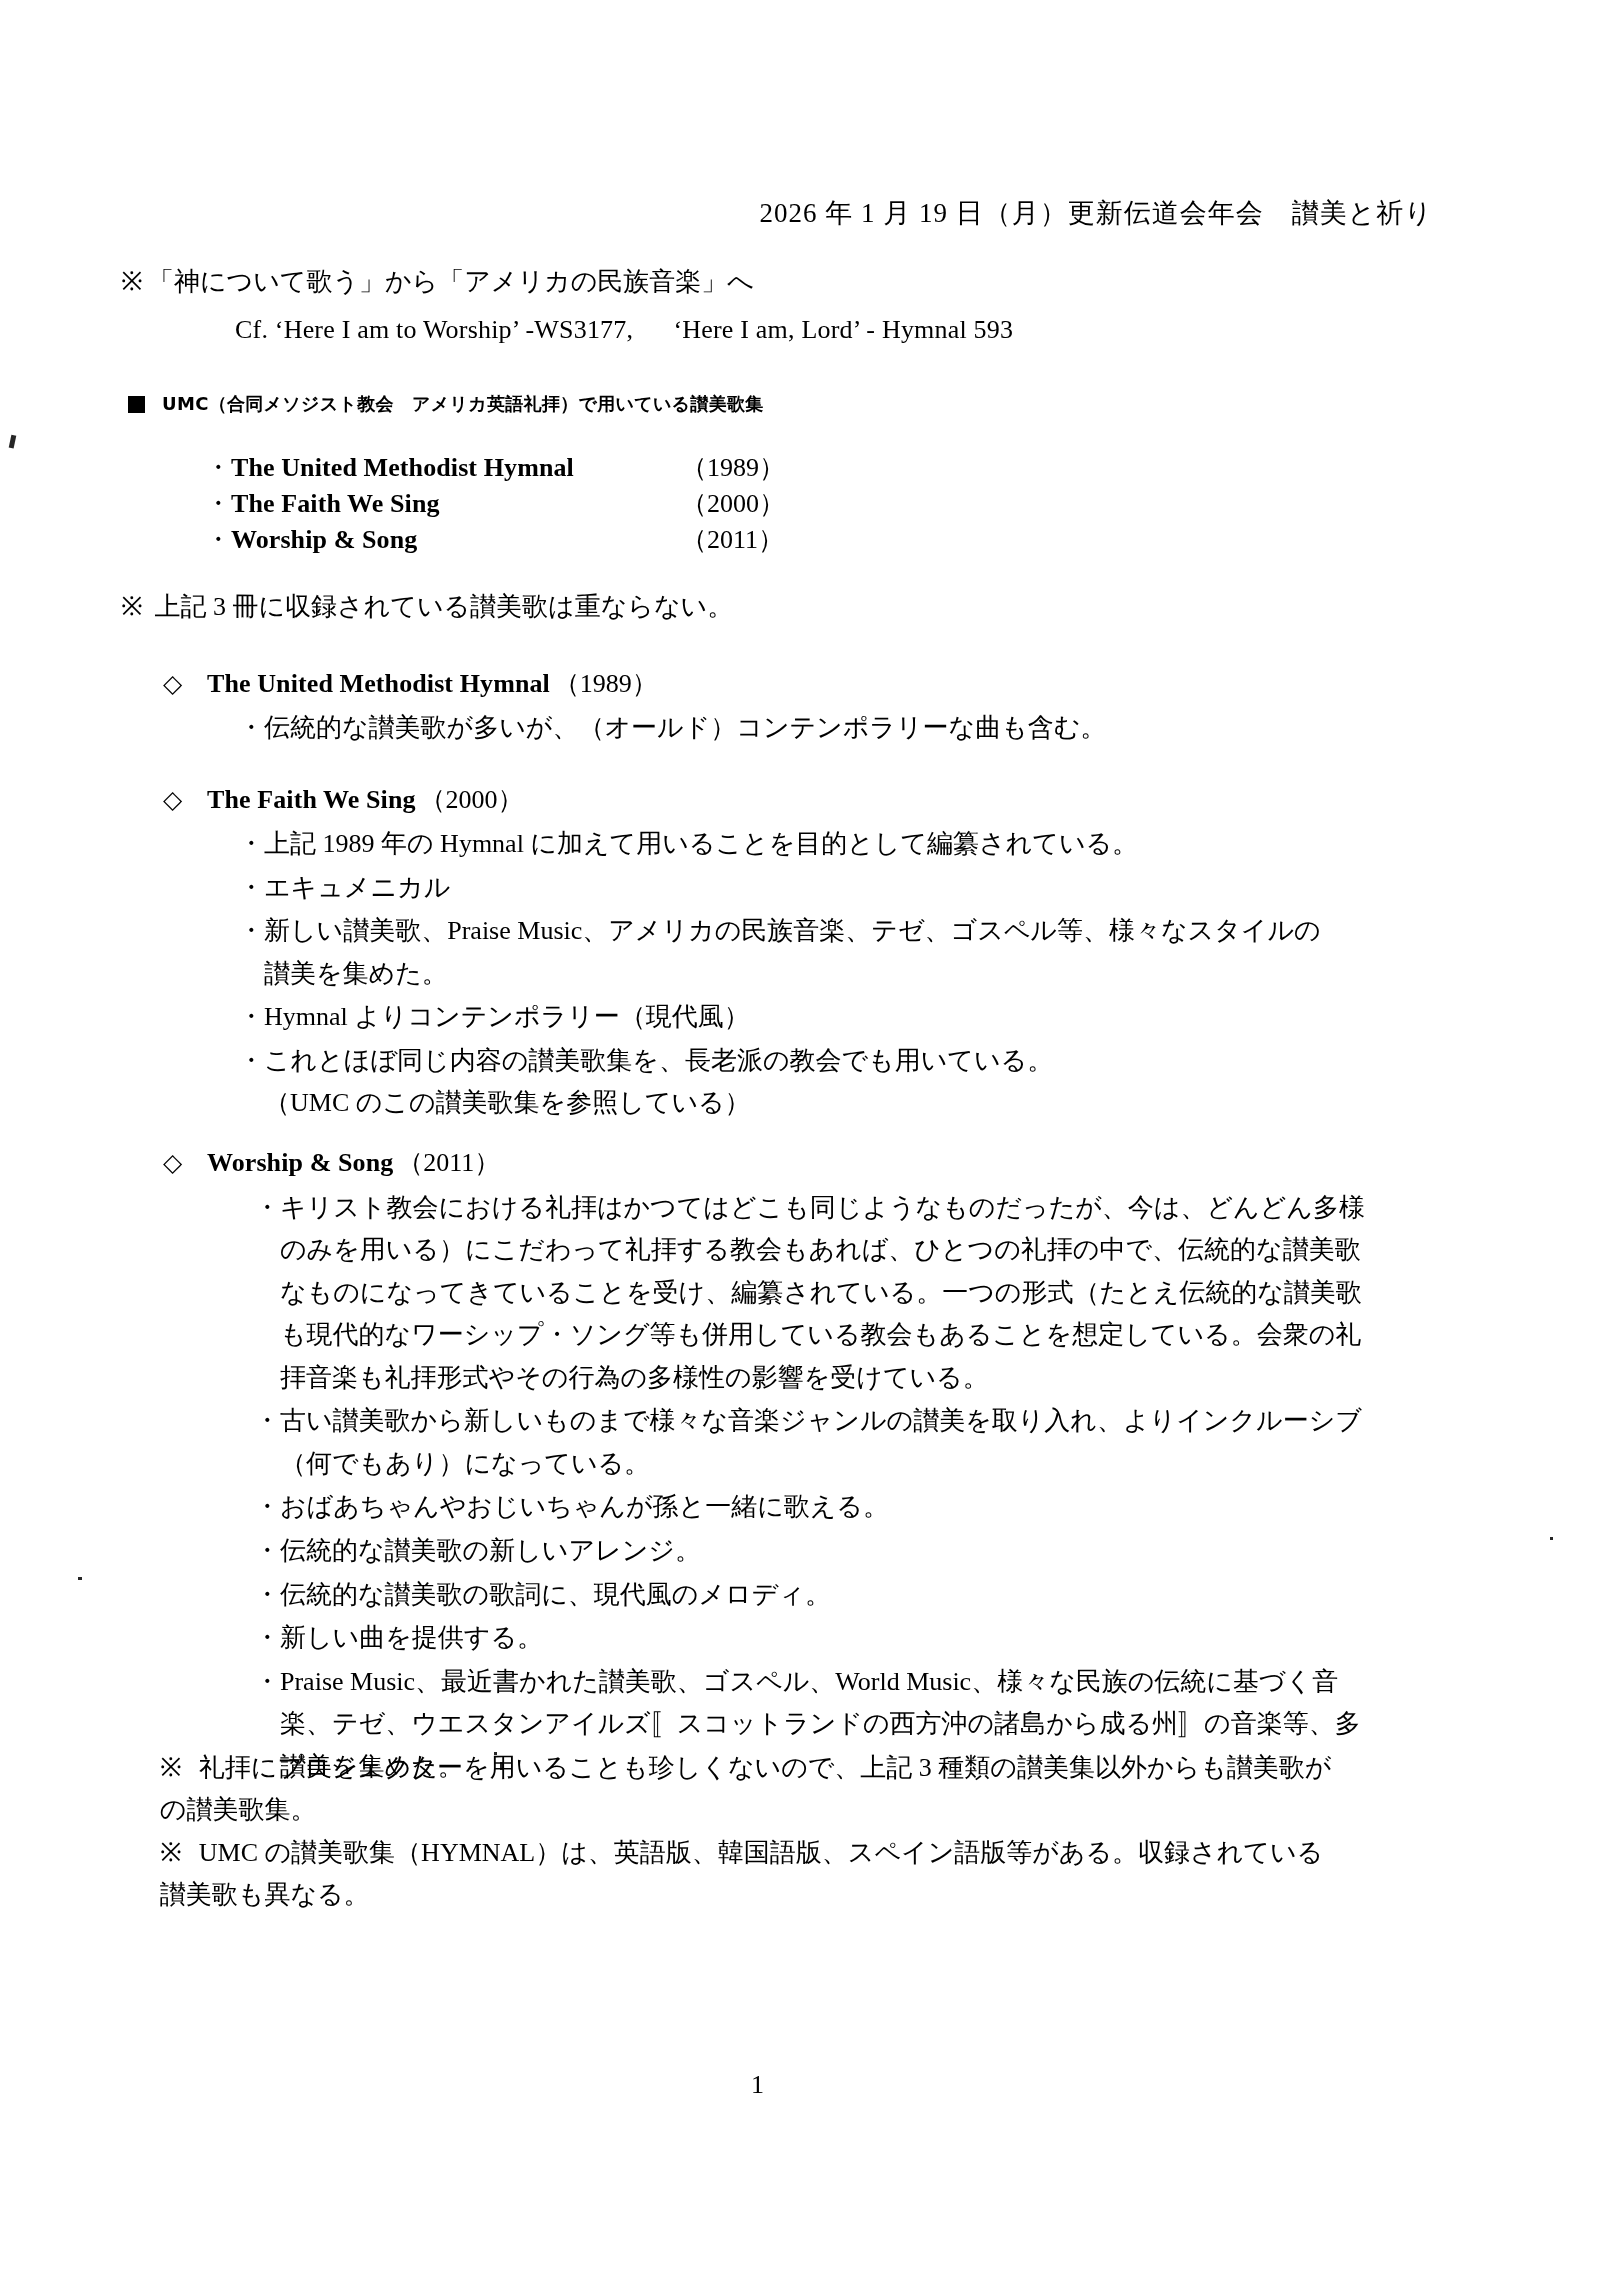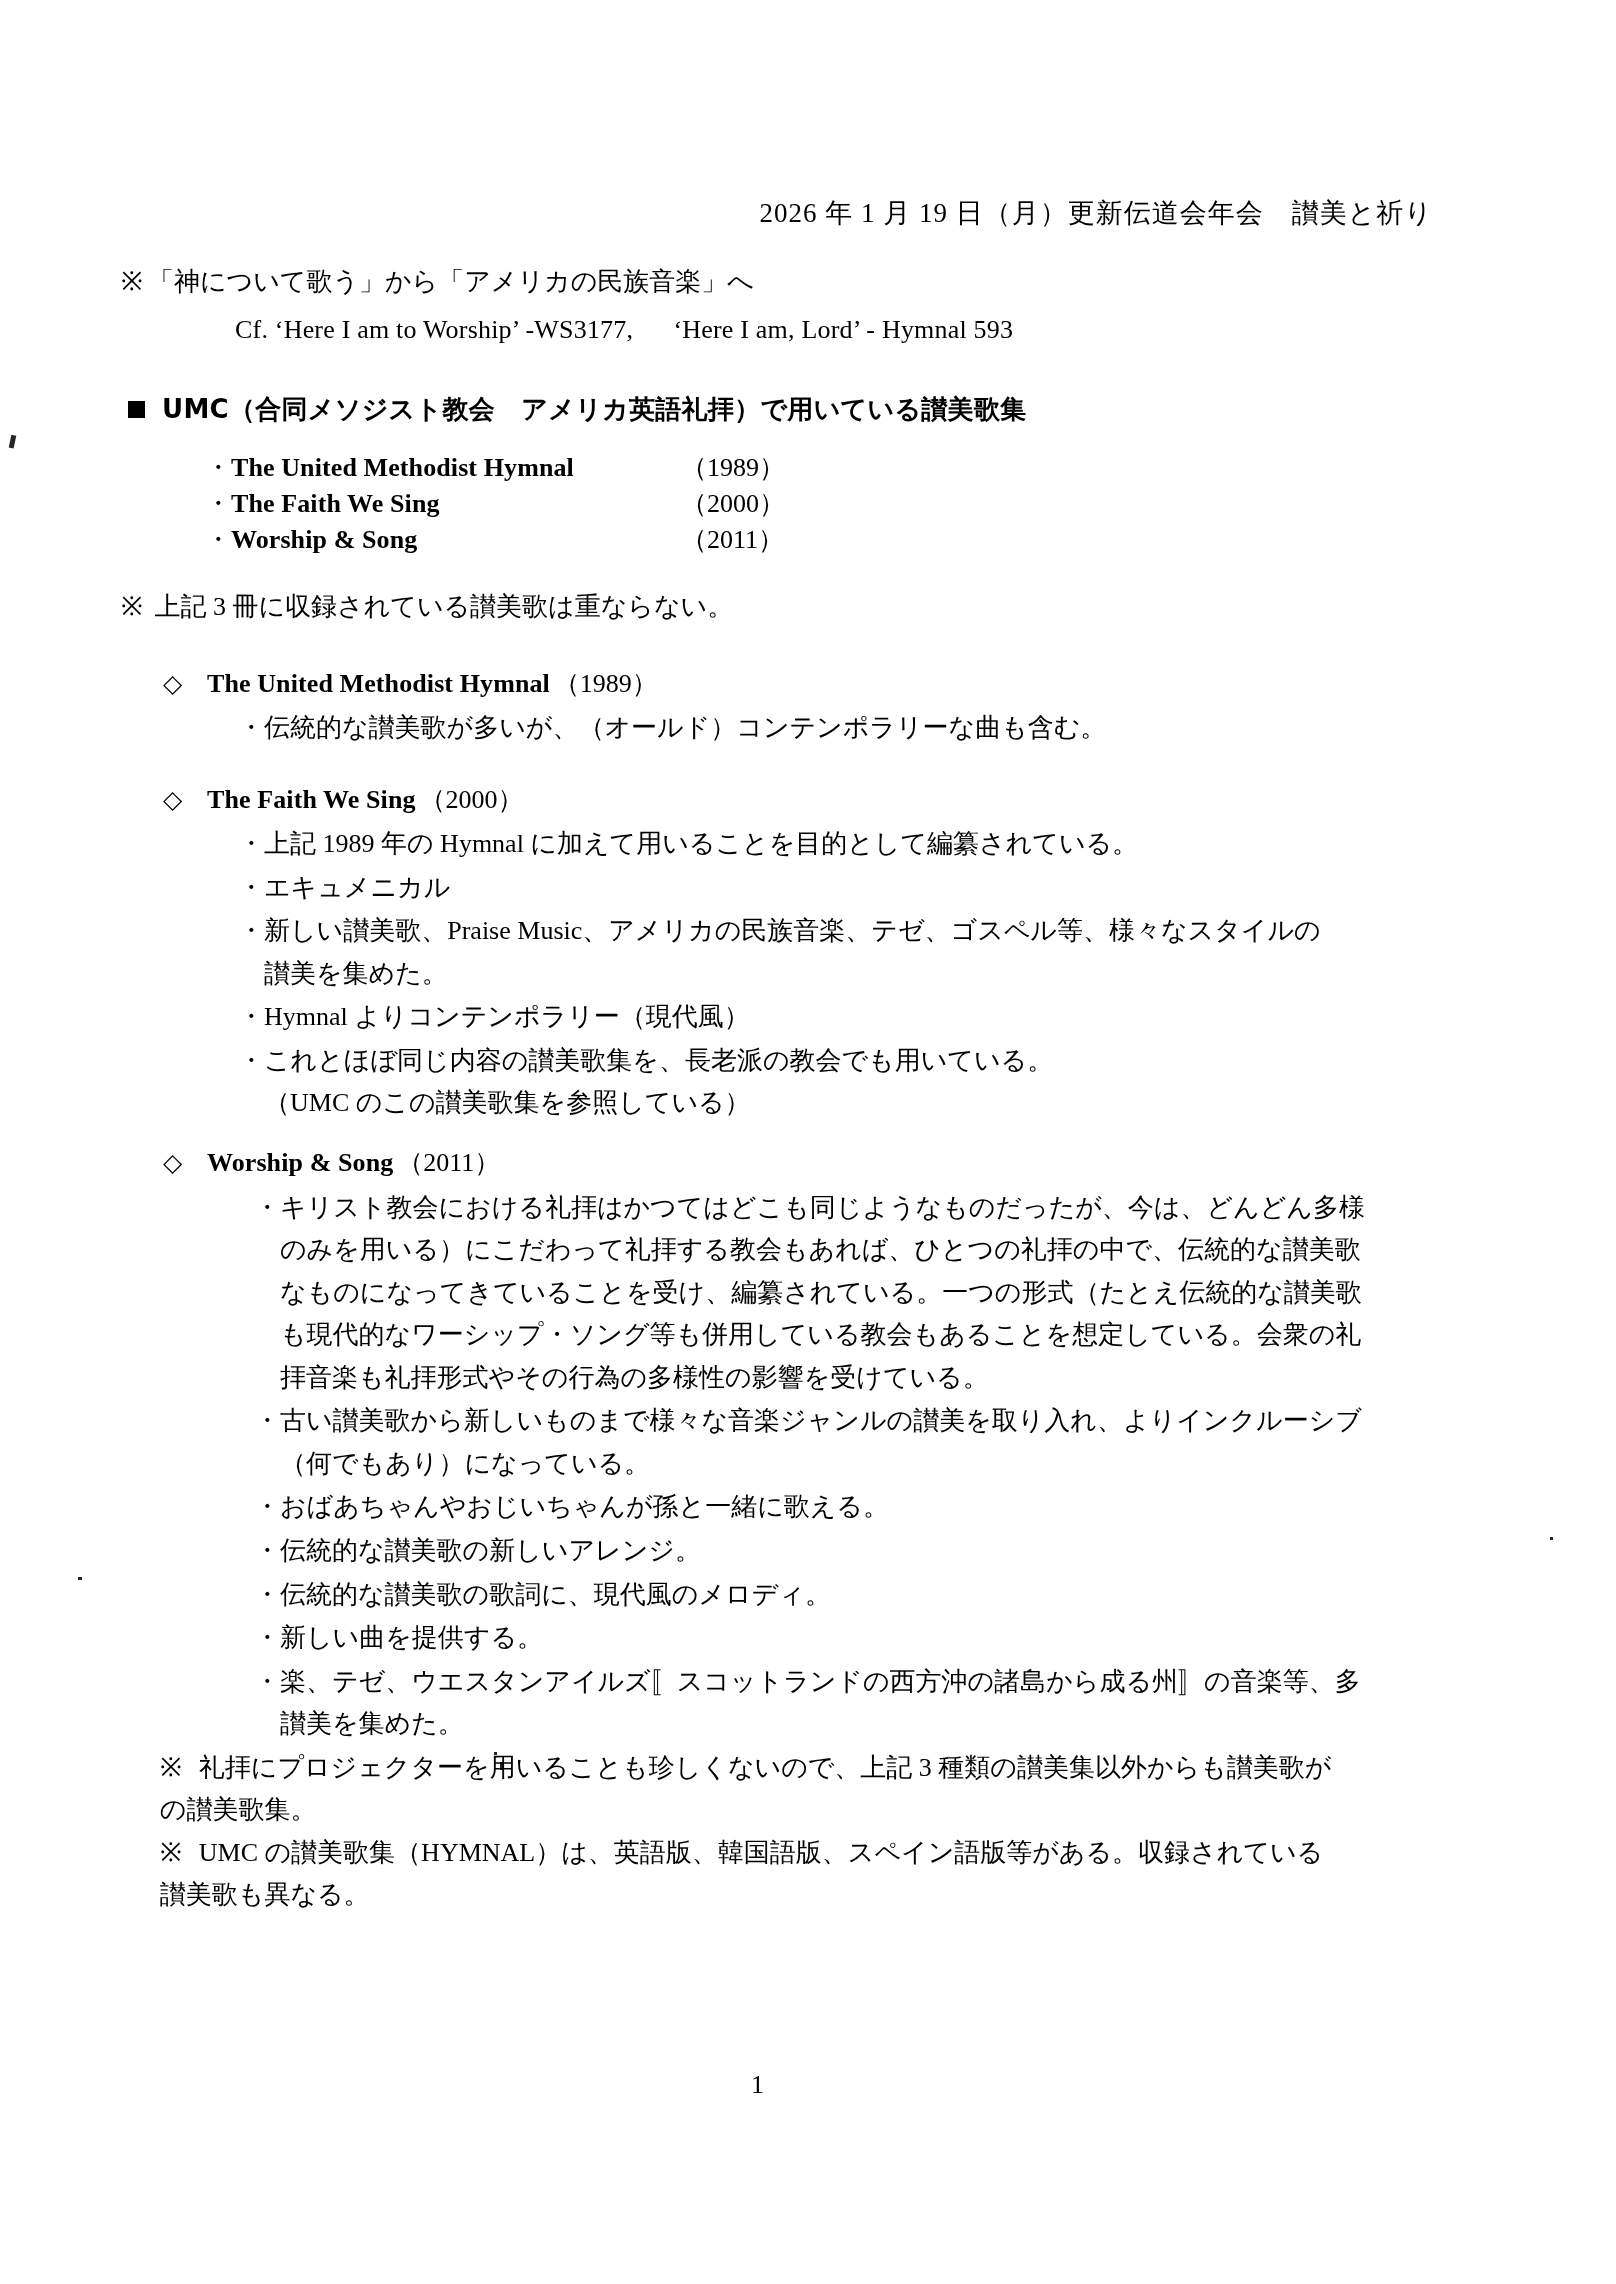--- a/index.html
+++ b/index.html
@@ -62,21 +62,21 @@
     white-space: pre;
     letter-spacing: 0.2px;
   }
 
   
   .sec-heading {
     position: absolute;
     display: flex;
     align-items: center;
     font-family: "DejaVu Sans", "Liberation Sans", sans-serif;
-    font-size: 26px;
+    font-size: 18px;
     font-weight: 700;
     letter-spacing: 0.3px;
     white-space: nowrap;
   }
   .sq-bullet {
     display: inline-block;
     width: 17px;
     height: 17px;
     background: #000;
     margin-right: 17px;
@@ -304,20 +304,21 @@
     </div>
     <div class="bullet-row">
       <span class="bl-dot">・</span>
       <span class="bl-text">
         <span class="bl-cont">新しい曲を提供する。</span>
       </span>
     </div>
     <div class="bullet-row">
       <span class="bl-dot">・</span>
       <span class="bl-text">
+        <span class="bl-cont">Praise Music、最近書かれた讃美歌、ゴスペル、World Music、様々な民族の伝統に基づく音</span>
         <span class="bl-cont">楽、テゼ、ウエスタンアイルズ〚スコットランドの西方沖の諸島から成る州〛の音楽等、多</span>
         <span class="bl-cont">讃美を集めた。</span>
       </span>
     </div>
   </div>
 
   <div class="note-row" style="left:160px;top:1747px;width:1264px;">
     <span class="note-mark" style="margin-right:17px;">※</span>
     <span class="note-body">
       <span class="bl-cont">礼拝にプロジェクターを用いることも珍しくないので、上記 3 種類の讃美集以外からも讃美歌が</span>

